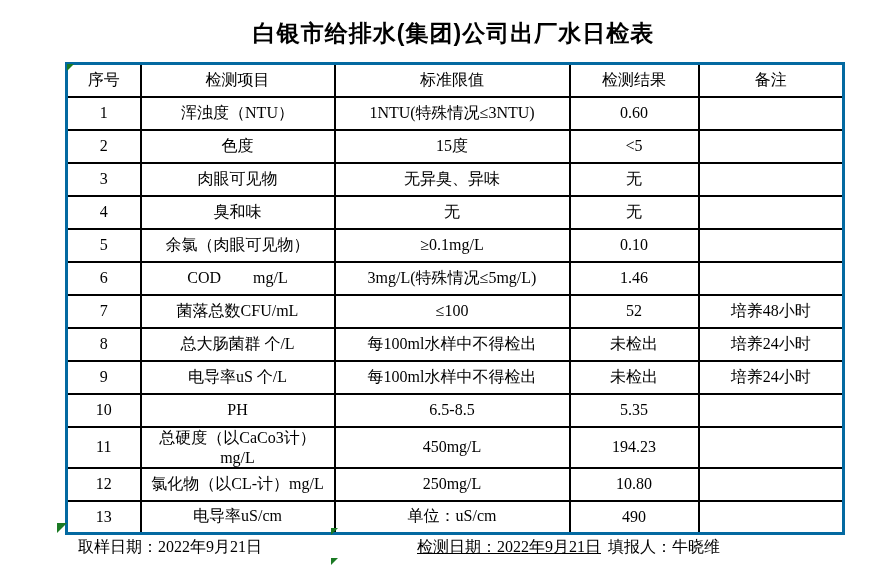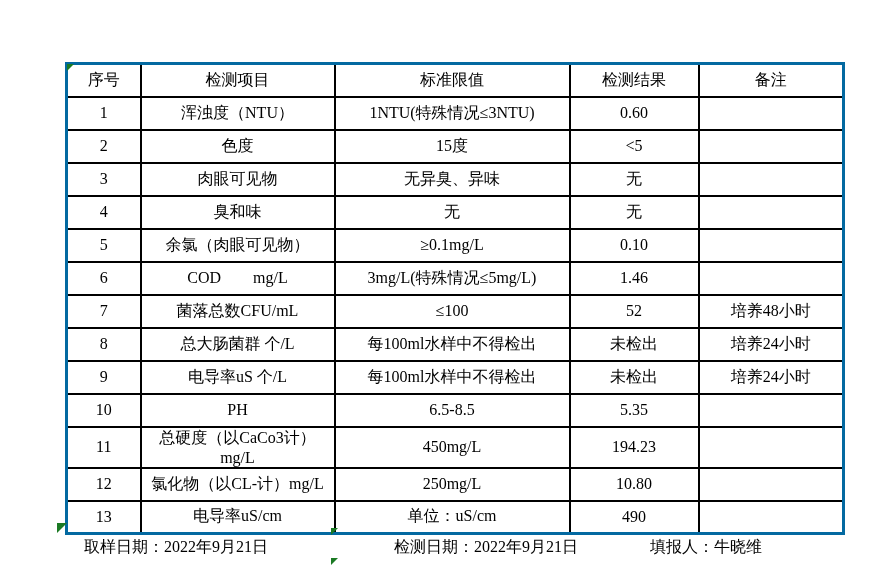--- a/index.html
+++ b/index.html
@@ -50,42 +50,42 @@
     overflow: hidden;
     color: #000000;
   }
   table.daily-check tr { height: 33px; }
   .footer-line span {
     position: absolute;
     top: 537px;
     font-size: 16px;
     white-space: nowrap;
     color: #000000;
-    margin-left: 6px;
   }
   .footer-sampling { left: 78px; }
-  .footer-test     { left: 388px; }
-  .footer-reporter { left: 644px; font-family: Liberation Mono, monospace; }
+  .footer-test     { left: 417px; text-decoration: underline; }
+  .footer-reporter { left: 608px; font-family: Liberation Mono, monospace; }
   .tri {
     position: absolute;
     width: 0;
     height: 0;
     border-top: 7px solid #1b7a24;
     border-right: 7px solid transparent;
   }
   .tri-header  { left: 67px;  top: 64px;  }
   .tri-bottom-left { left: 57px; top: 523px; border-top-width: 10px; border-right-width: 10px; }
   .tri-bottom-mid  { left: 331px; top: 528px; }
   .tri-bottom-mid2 { left: 331px; top: 558px; }
 </style>
 </head>
 <body>
 
 <div class="canvas">
 
+  <div class="page-title">白银市给排水(集团)公司出厂水日检表</div>
 
   <table class="daily-check">
     <colgroup>
       <col style="width:74px">
       <col style="width:194px">
       <col style="width:235px">
       <col style="width:129px">
       <col style="width:145px">
     </colgroup>
     <thead>

